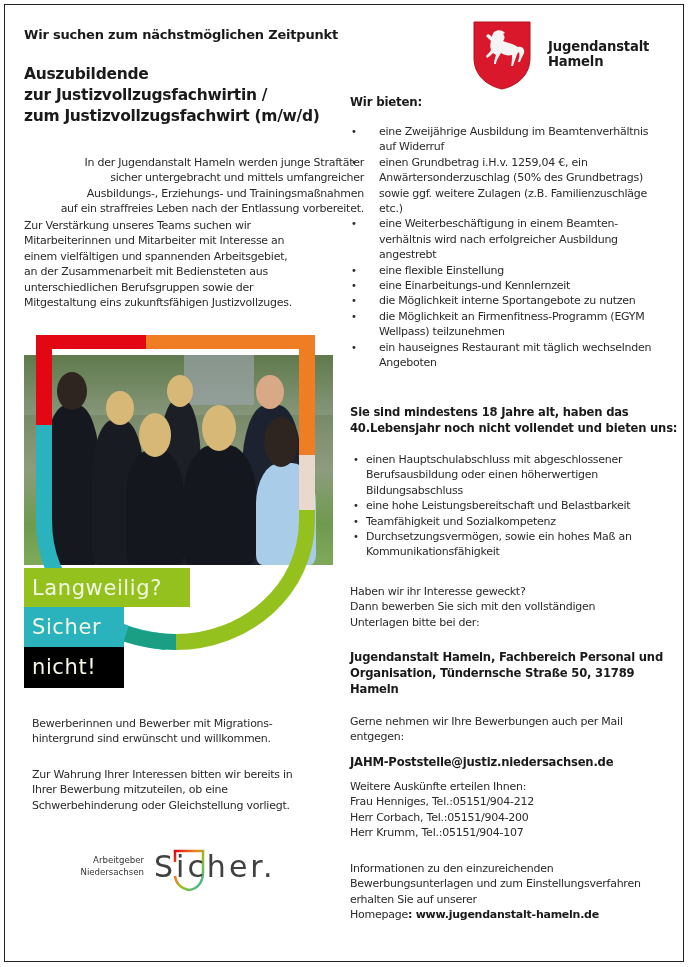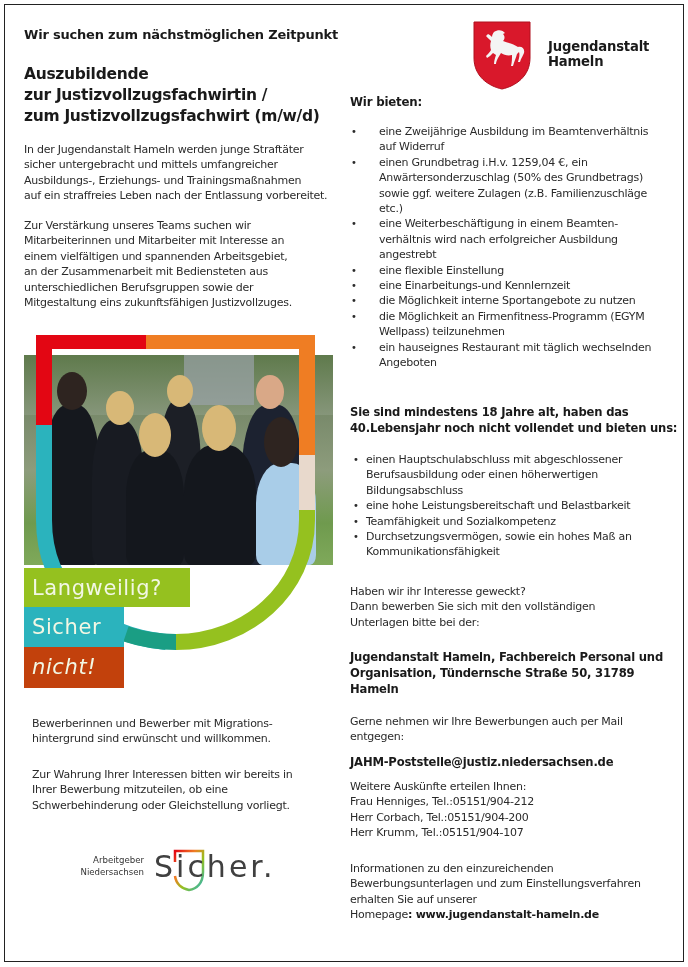--- a/index.html
+++ b/index.html
@@ -4,21 +4,21 @@
 <style>
   * { box-sizing: border-box; margin: 0; padding: 0; }
   html, body { width: 688px; height: 967px; background: #ffffff; overflow: hidden; }
   body { font-family: "DejaVu Sans", "Liberation Sans", sans-serif; color: #1a1a1a; position: relative; }
   .page-border { position: absolute; left: 4px; top: 4px; width: 680px; height: 958px; border: 1px solid #222; }
 
   .abs { position: absolute; }
   .kicker { left: 24px; top: 27px; font-size: 13px; font-weight: bold; letter-spacing: -0.2px; }
   .title { left: 24px; top: 64px; font-size: 15.5px; font-weight: bold; line-height: 21px; letter-spacing: -0.3px; }
   .para { font-size: 11px; line-height: 15.4px; letter-spacing: -0.25px; color: #2a2a2a; }
-  .intro1 { left: 24px; top: 142px; width: 340px; }
+  .intro1 { left: 24px; top: 155px; width: 340px; text-align: right; }
   .intro2 { left: 24px; top: 218px; width: 320px; }
 
   
   .logo { left: 472px; top: 20px; width: 200px; height: 72px; }
   .shield { position: absolute; left: 0; top: 0; width: 60px; height: 70px; }
   .logo-text { position: absolute; left: 76px; top: 19px; font-size: 13.2px; font-weight: bold; line-height: 15px; letter-spacing: -0.2px; }
 
   
   .photo { left: 24px; top: 355px; width: 309px; height: 210px; overflow: hidden;
     background: linear-gradient(180deg, #6f8f58 0%, #7a8b6c 30%, #8d9c7c 55%, #6f9a4e 80%, #7fa95a 100%); }
@@ -27,21 +27,21 @@
   .person { position: absolute; border-radius: 40% 40% 10% 10%; }
   .head { position: absolute; border-radius: 50%; background: #d9a887; }
   .hair-blonde { background: #d8b877; }
   .hair-dark { background: #2e2420; }
 
   .frame-seg { position: absolute; }
 
   .banner { position: absolute; color: #f2f7e4; font-size: 21px; letter-spacing: 0.6px; padding-left: 8px; line-height: 40px; font-weight: normal; }
   .b1 { left: 24px; top: 568px; width: 166px; height: 39px; background: #95c11f; }
   .b2 { left: 24px; top: 607px; width: 100px; height: 40px; background: #2bb3bd; }
-  .b3 { left: 24px; top: 647px; width: 100px; height: 41px; background: #c2410c; font-style: italic; }
+  .b3 { left: 24px; top: 647px; width: 100px; height: 41px; background: #000000; }
 
   .note1 { left: 32px; top: 716px; width: 320px; }
   .note2 { left: 32px; top: 767px; width: 320px; }
 
   .aglogo { left: 70px; top: 848px; width: 200px; height: 45px; }
   .ag-text { position: absolute; left: 0; top: 6px; font-size: 8.6px; line-height: 12px; text-align: right; width: 74px; color: #333; }
   .sicher { position: absolute; left: 84px; top: 1px; font-size: 30px; letter-spacing: 3px; color: #404040; font-weight: normal; }
   .sicher-shield { position: absolute; left: 103px; top: 0px; width: 32px; height: 44px; }
 
   

